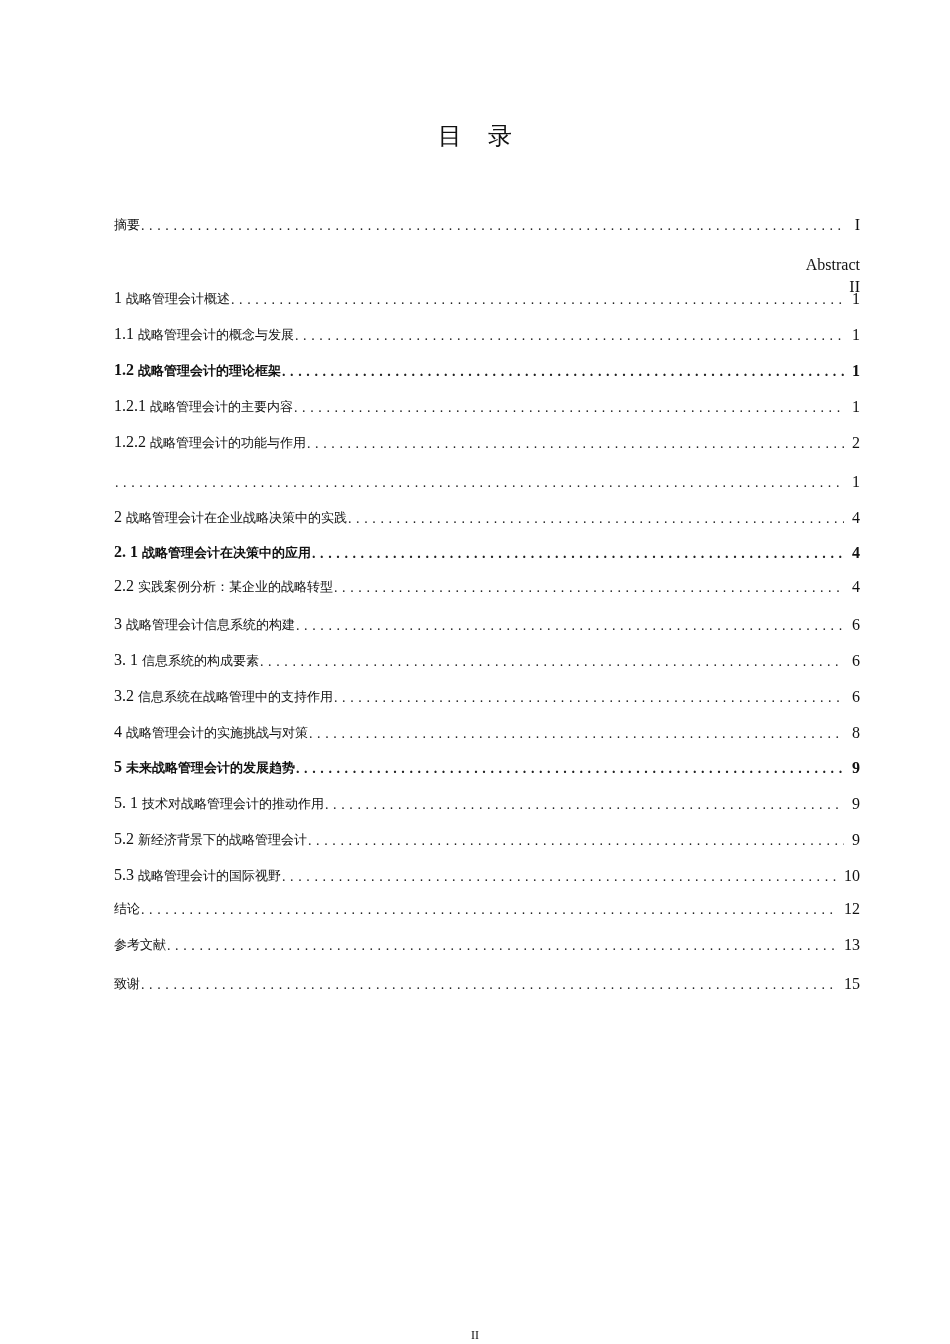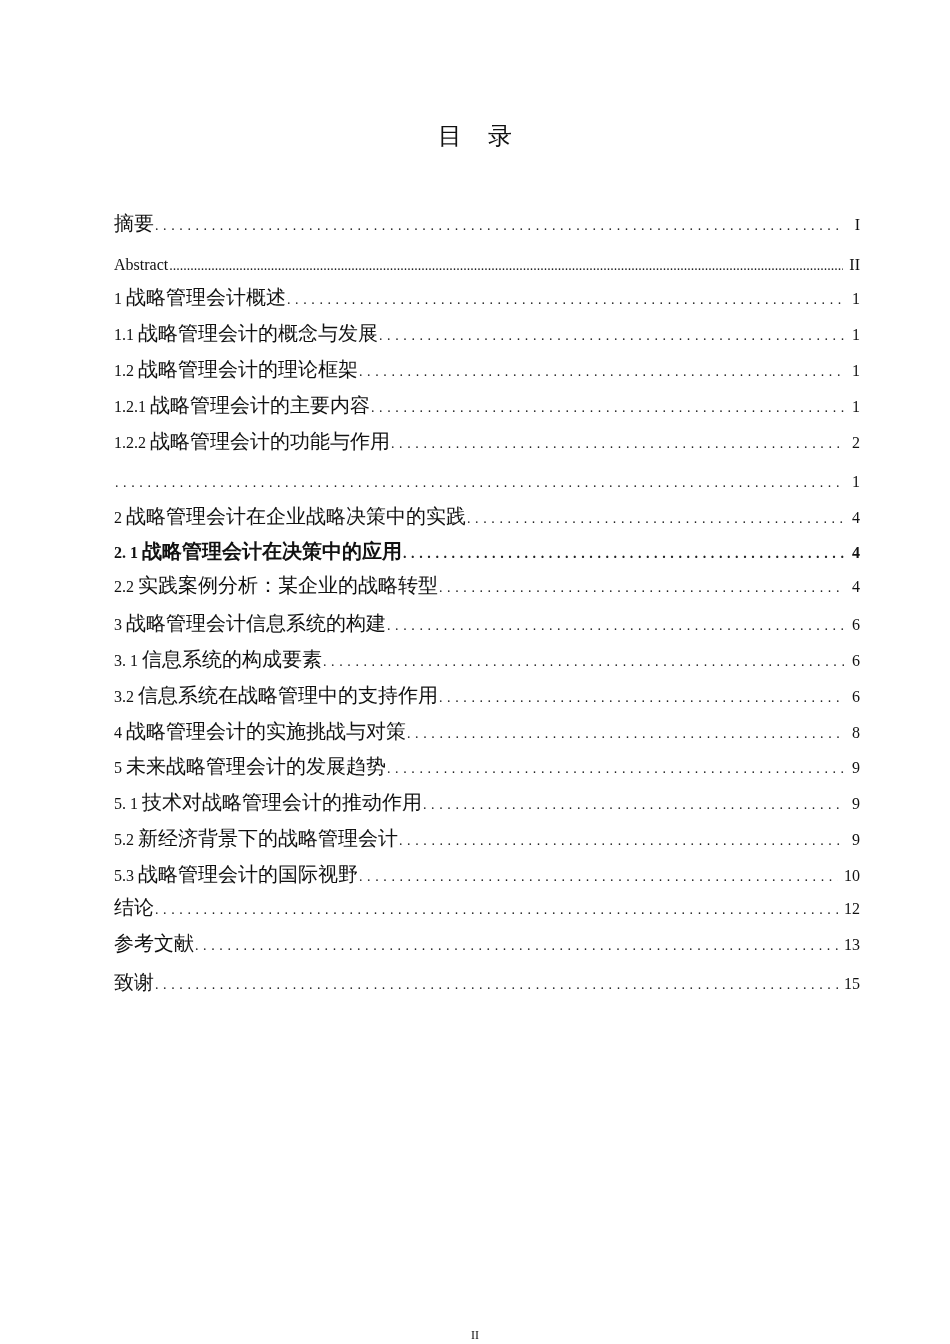--- a/index.html
+++ b/index.html
@@ -14,21 +14,21 @@
       font-family: Liberation Mono, monospace; text-indent: 26px;
     }
     .toc { position: absolute; left: 114px; width: 746px; top: 0; }
     .row {
       position: absolute; left: 0; width: 746px; height: 22px;
       display: flex; align-items: flex-end; font-size: 16px;
       line-height: 22px;
     }
     .label { white-space: nowrap; flex: 0 0 auto; }
     .label .num { font-family: "Liberation Serif", serif; }
-    .label .zh { font-family: "DejaVu Sans", sans-serif; font-size: 20px; }
+    .label .zh { font-family: "DejaVu Sans", sans-serif; font-size: 13px; }
     .leader {
       flex: 1 1 auto; overflow: hidden; white-space: nowrap;
       letter-spacing: 4.6px; margin: 0 6px 0 1px; font-size: 14px;
       line-height: 20px; color: #222;
     }
     .leader.tight { letter-spacing: 0px; font-size: 14px; }
     .page { flex: 0 0 auto; min-width: 10px; text-align: right; }
     .footer {
       position: absolute; top: 1328px; left: 0; width: 950px;
       text-align: center; font-size: 12px;
@@ -38,36 +38,36 @@
 <body>
 
 <div class="title">目录</div>
 
 <div class="toc" id="toc">
     <div class="row" style="top: 214px;">
       <span class="label"><span class="num"></span><span class="zh">摘要</span></span>
       <span class="leader">................................................................................................................................................................</span>
       <span class="page">I</span>
     </div>
-    <div class="row" style="top: 254px;">
+    <div class="row" style="top: 254px; flex-direction: column;">
       <span class="label"><span class="num"></span><span class="num">Abstract</span></span>
       <span class="leader tight">................................................................................................................................................................................................................................................................................................................................................................................................................</span>
       <span class="page">II</span>
     </div>
     <div class="row" style="top: 288px;">
       <span class="label"><span class="num">1 </span><span class="zh">战略管理会计概述</span></span>
       <span class="leader">................................................................................................................................................................</span>
       <span class="page">1</span>
     </div>
     <div class="row" style="top: 324px;">
       <span class="label"><span class="num">1.1 </span><span class="zh">战略管理会计的概念与发展</span></span>
       <span class="leader">................................................................................................................................................................</span>
       <span class="page">1</span>
     </div>
-    <div class="row" style="top: 360px;">
+    <div class="row" style="top: 360px; font-weight: bold;">
       <span class="label"><span class="num">1.2 </span><span class="zh">战略管理会计的理论框架</span></span>
       <span class="leader">................................................................................................................................................................</span>
       <span class="page">1</span>
     </div>
     <div class="row" style="top: 396px;">
       <span class="label"><span class="num">1.2.1 </span><span class="zh">战略管理会计的主要内容</span></span>
       <span class="leader">................................................................................................................................................................</span>
       <span class="page">1</span>
     </div>
     <div class="row" style="top: 432px;">
@@ -107,21 +107,21 @@
     <div class="row" style="top: 686px;">
       <span class="label"><span class="num">3.2 </span><span class="zh">信息系统在战略管理中的支持作用</span></span>
       <span class="leader">................................................................................................................................................................</span>
       <span class="page">6</span>
     </div>
     <div class="row" style="top: 722px;">
       <span class="label"><span class="num">4 </span><span class="zh">战略管理会计的实施挑战与对策 </span></span>
       <span class="leader">................................................................................................................................................................</span>
       <span class="page">8</span>
     </div>
-    <div class="row" style="top: 757px;">
+    <div class="row" style="top: 757px; font-weight: bold;">
       <span class="label"><span class="num">5 </span><span class="zh">未来战略管理会计的发展趋势</span></span>
       <span class="leader">................................................................................................................................................................</span>
       <span class="page">9</span>
     </div>
     <div class="row" style="top: 793px;">
       <span class="label"><span class="num">5. 1 </span><span class="zh">技术对战略管理会计的推动作用 </span></span>
       <span class="leader">................................................................................................................................................................</span>
       <span class="page">9</span>
     </div>
     <div class="row" style="top: 829px;">

